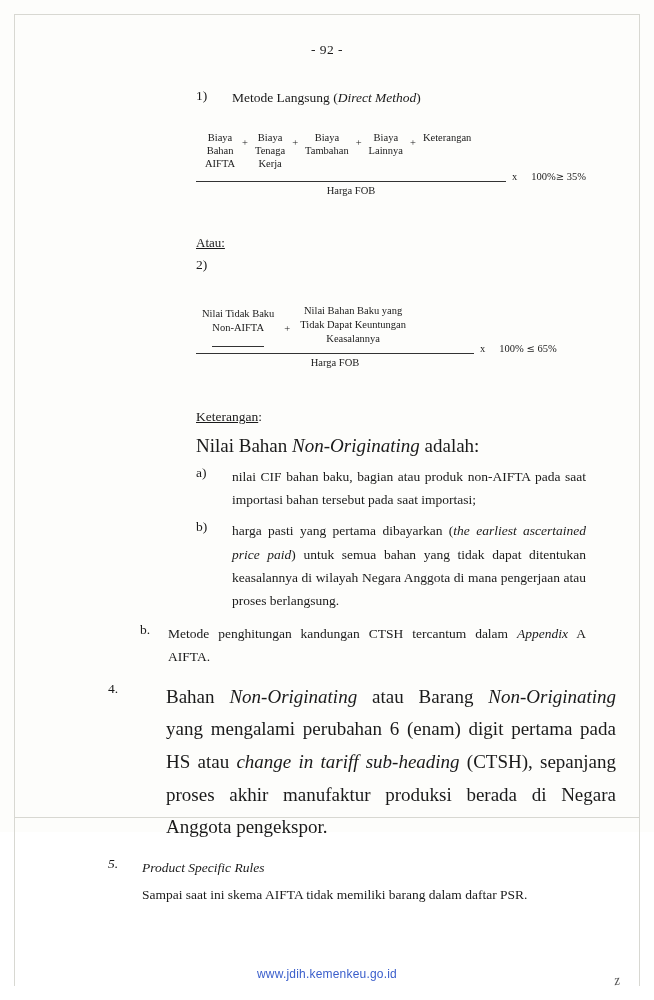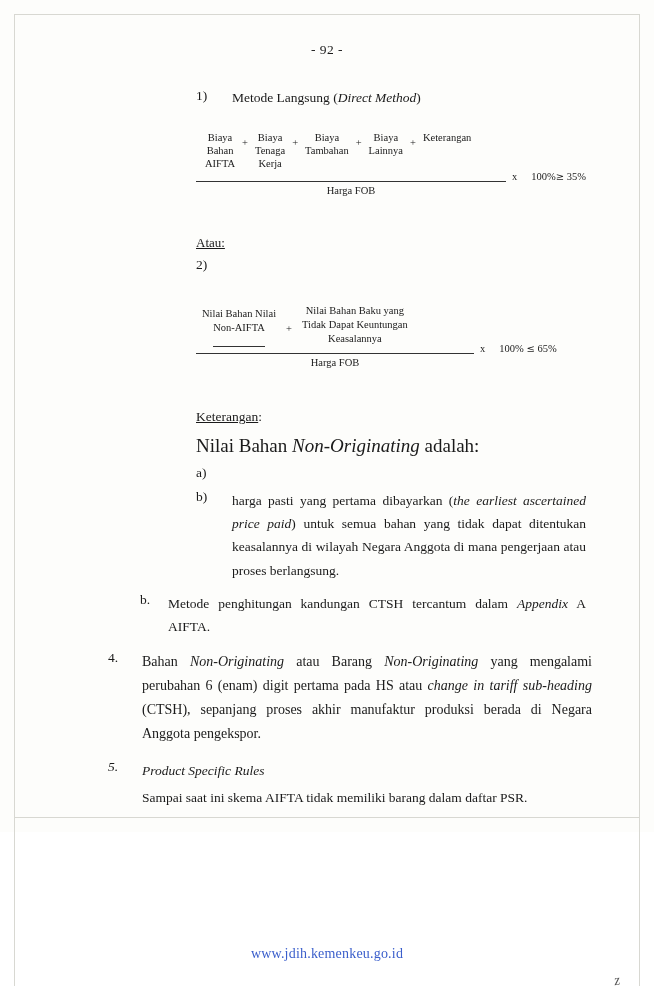--- a/index.html
+++ b/index.html
@@ -270,23 +270,24 @@
     display: flex;
     align-items: flex-start;
   }
   .level-num .marker {
     width: 34px;
     flex: none;
     font-size: 13.5px;
   }
   .level-num .body {
     width: 450px;
-    font-size: 14px;
+    font-size: 19px;
     line-height: 1.72;
     text-align: justify;
+    margin-left: 24px;
   }
 
   .level-num-5 {
     margin-left: 108px;
     margin-top: 12px;
     display: flex;
     align-items: flex-start;
   }
   .level-num-5 .marker {
     width: 34px;
@@ -303,25 +304,25 @@
   .psr-head {
     font-style: italic;
   }
   .psr-para {
     margin-top: 4px;
   }
 
   .watermark {
     position: absolute;
     left: 0;
-    top: 946px;
+    top: 967px;
     width: 654px;
     text-align: center;
-    font-family: Liberation Serif, serif;
-    font-size: 14px;
+    font-family: Liberation Sans, sans-serif;
+    font-size: 12px;
     color: #3a5ecb;
     letter-spacing: 0.2px;
   }
   .scribble {
     position: absolute;
     right: 34px;
     top: 972px;
     font-family: "Liberation Serif", serif;
     font-size: 15px;
     color: #555;
@@ -385,21 +386,21 @@
 
     <div class="atau"><span class="u">Atau:</span></div>
 
     <div class="row item-2">
       <div class="marker">2)</div>
     </div>
 
     <div class="formula2">
       <div class="f2-num">
         <div class="f2-left">
-          <div>Nilai Bahan Nilai</div>
+          <div>Nilai Tidak Baku</div>
           <div class="underbar">Non-AIFTA</div>
         </div>
         <div class="f2-plus">+</div>
         <div class="f2-right-term">
           <div>Nilai Bahan Baku yang</div>
           <div>Tidak Dapat Keuntungan</div>
           <div>Keasalannya</div>
         </div>
       </div>
       <div class="f2-bar"></div>
@@ -408,20 +409,21 @@
         <span class="xmark">x</span><span>100%</span> <span class="ge">≤</span> <span>65%</span>
       </div>
     </div>
 
     <div class="keterangan"><span class="u">Keterangan</span><span>:</span></div>
 
     <div class="nilai-line"><span>Nilai Bahan </span><i>Non-Originating</i><span> adalah:</span></div>
 
     <div class="sub-ab">
       <div class="marker">a)</div>
+      <div class="body">nilai CIF bahan baku, bagian atau produk non-AIFTA pada saat importasi bahan tersebut pada saat importasi;</div>
     </div>
 
     <div class="sub-ab">
       <div class="marker">b)</div>
       <div class="body"><span>harga pasti yang pertama dibayarkan (</span><i>the earliest ascertained price paid</i><span>) untuk semua bahan yang tidak dapat ditentukan keasalannya di wilayah Negara Anggota di mana pengerjaan atau proses berlangsung.</span></div>
     </div>
 
     <div class="level-b">
       <div class="marker">b.</div>
       <div class="body"><span>Metode penghitungan kandungan CTSH tercantum dalam </span><i>Appendix</i><span> A AIFTA.</span></div>

